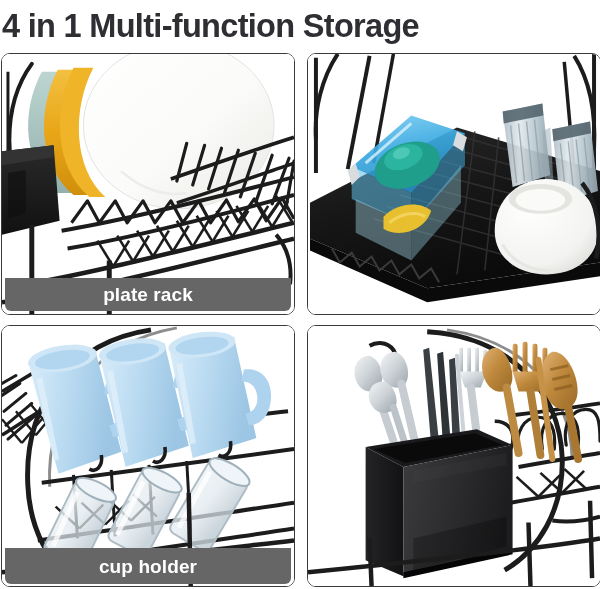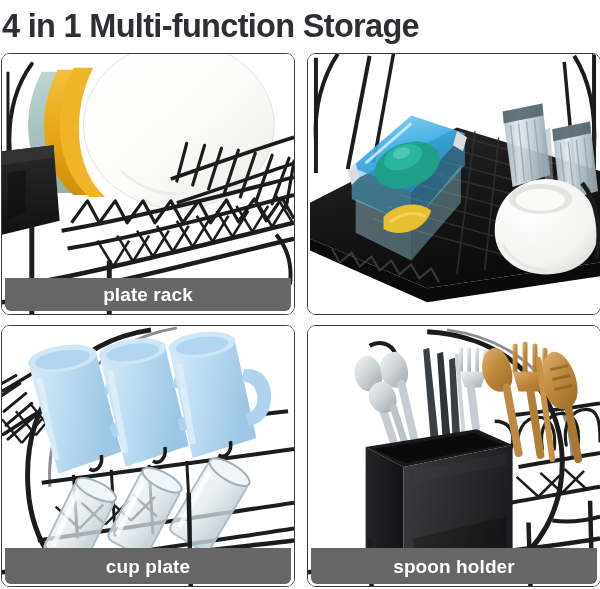--- a/index.html
+++ b/index.html
@@ -418,21 +418,21 @@
             <rect x="182" y="150" width="46" height="82" rx="6" fill="url(#p3glass)" stroke="#aebcc5" stroke-width="2"></rect>
             <ellipse cx="205" cy="150" rx="23" ry="8.5" fill="#eef4f7" stroke="#9fb0ba" stroke-width="2"></ellipse>
             <path d="M188 160 L190 224" stroke="#ffffff" stroke-width="5" opacity="0.75" fill="none"></path>
           </g>
 
           <path d="M188 168 L190 262" stroke="#1c1c1c" stroke-width="4.5" fill="none"></path>
           <path d="M0 248 C90 240 190 228 294 216" stroke="#1c1c1c" stroke-width="4.5" fill="none"></path>
         </svg>
       </div>
       <div class="caption">
-        <span class="caption-text">cup plate</span>
+        <span class="caption-text">cup holder</span>
       </div>
     </div>
 
     <div class="panel row2">
       <div class="photo">
         <svg viewBox="0 0 294 262" preserveAspectRatio="xMidYMid slice" aria-hidden="true">
           <defs>
             <linearGradient id="p4caddy" x1="0" y1="0" x2="1" y2="0.2">
               <stop offset="0" stop-color="#3b3b3d"></stop>
               <stop offset="0.55" stop-color="#2b2b2d"></stop>
@@ -542,19 +542,16 @@
           </g>
 
           <path d="M62 214 L64 262" stroke="#1c1c1c" stroke-width="4.5" fill="none"></path>
           <path d="M222 198 L224 262" stroke="#1c1c1c" stroke-width="4.5" fill="none"></path>
           <path d="M284 176 L286 254" stroke="#1c1c1c" stroke-width="4.5" fill="none"></path>
           <path d="M0 248 C40 244 120 236 206 226" stroke="#1c1c1c" stroke-width="4.5" fill="none"></path>
           <path d="M206 226 C240 222 270 218 294 214" stroke="#1c1c1c" stroke-width="4.5" fill="none"></path>
           <path d="M246 196 C262 198 280 196 294 192" stroke="#1c1c1c" stroke-width="4" fill="none"></path>
         </svg>
       </div>
-      <div class="caption">
-        <span class="caption-text">spoon holder</span>
-      </div>
     </div>
 
   </div>
 </div>
 
 </body></html>

